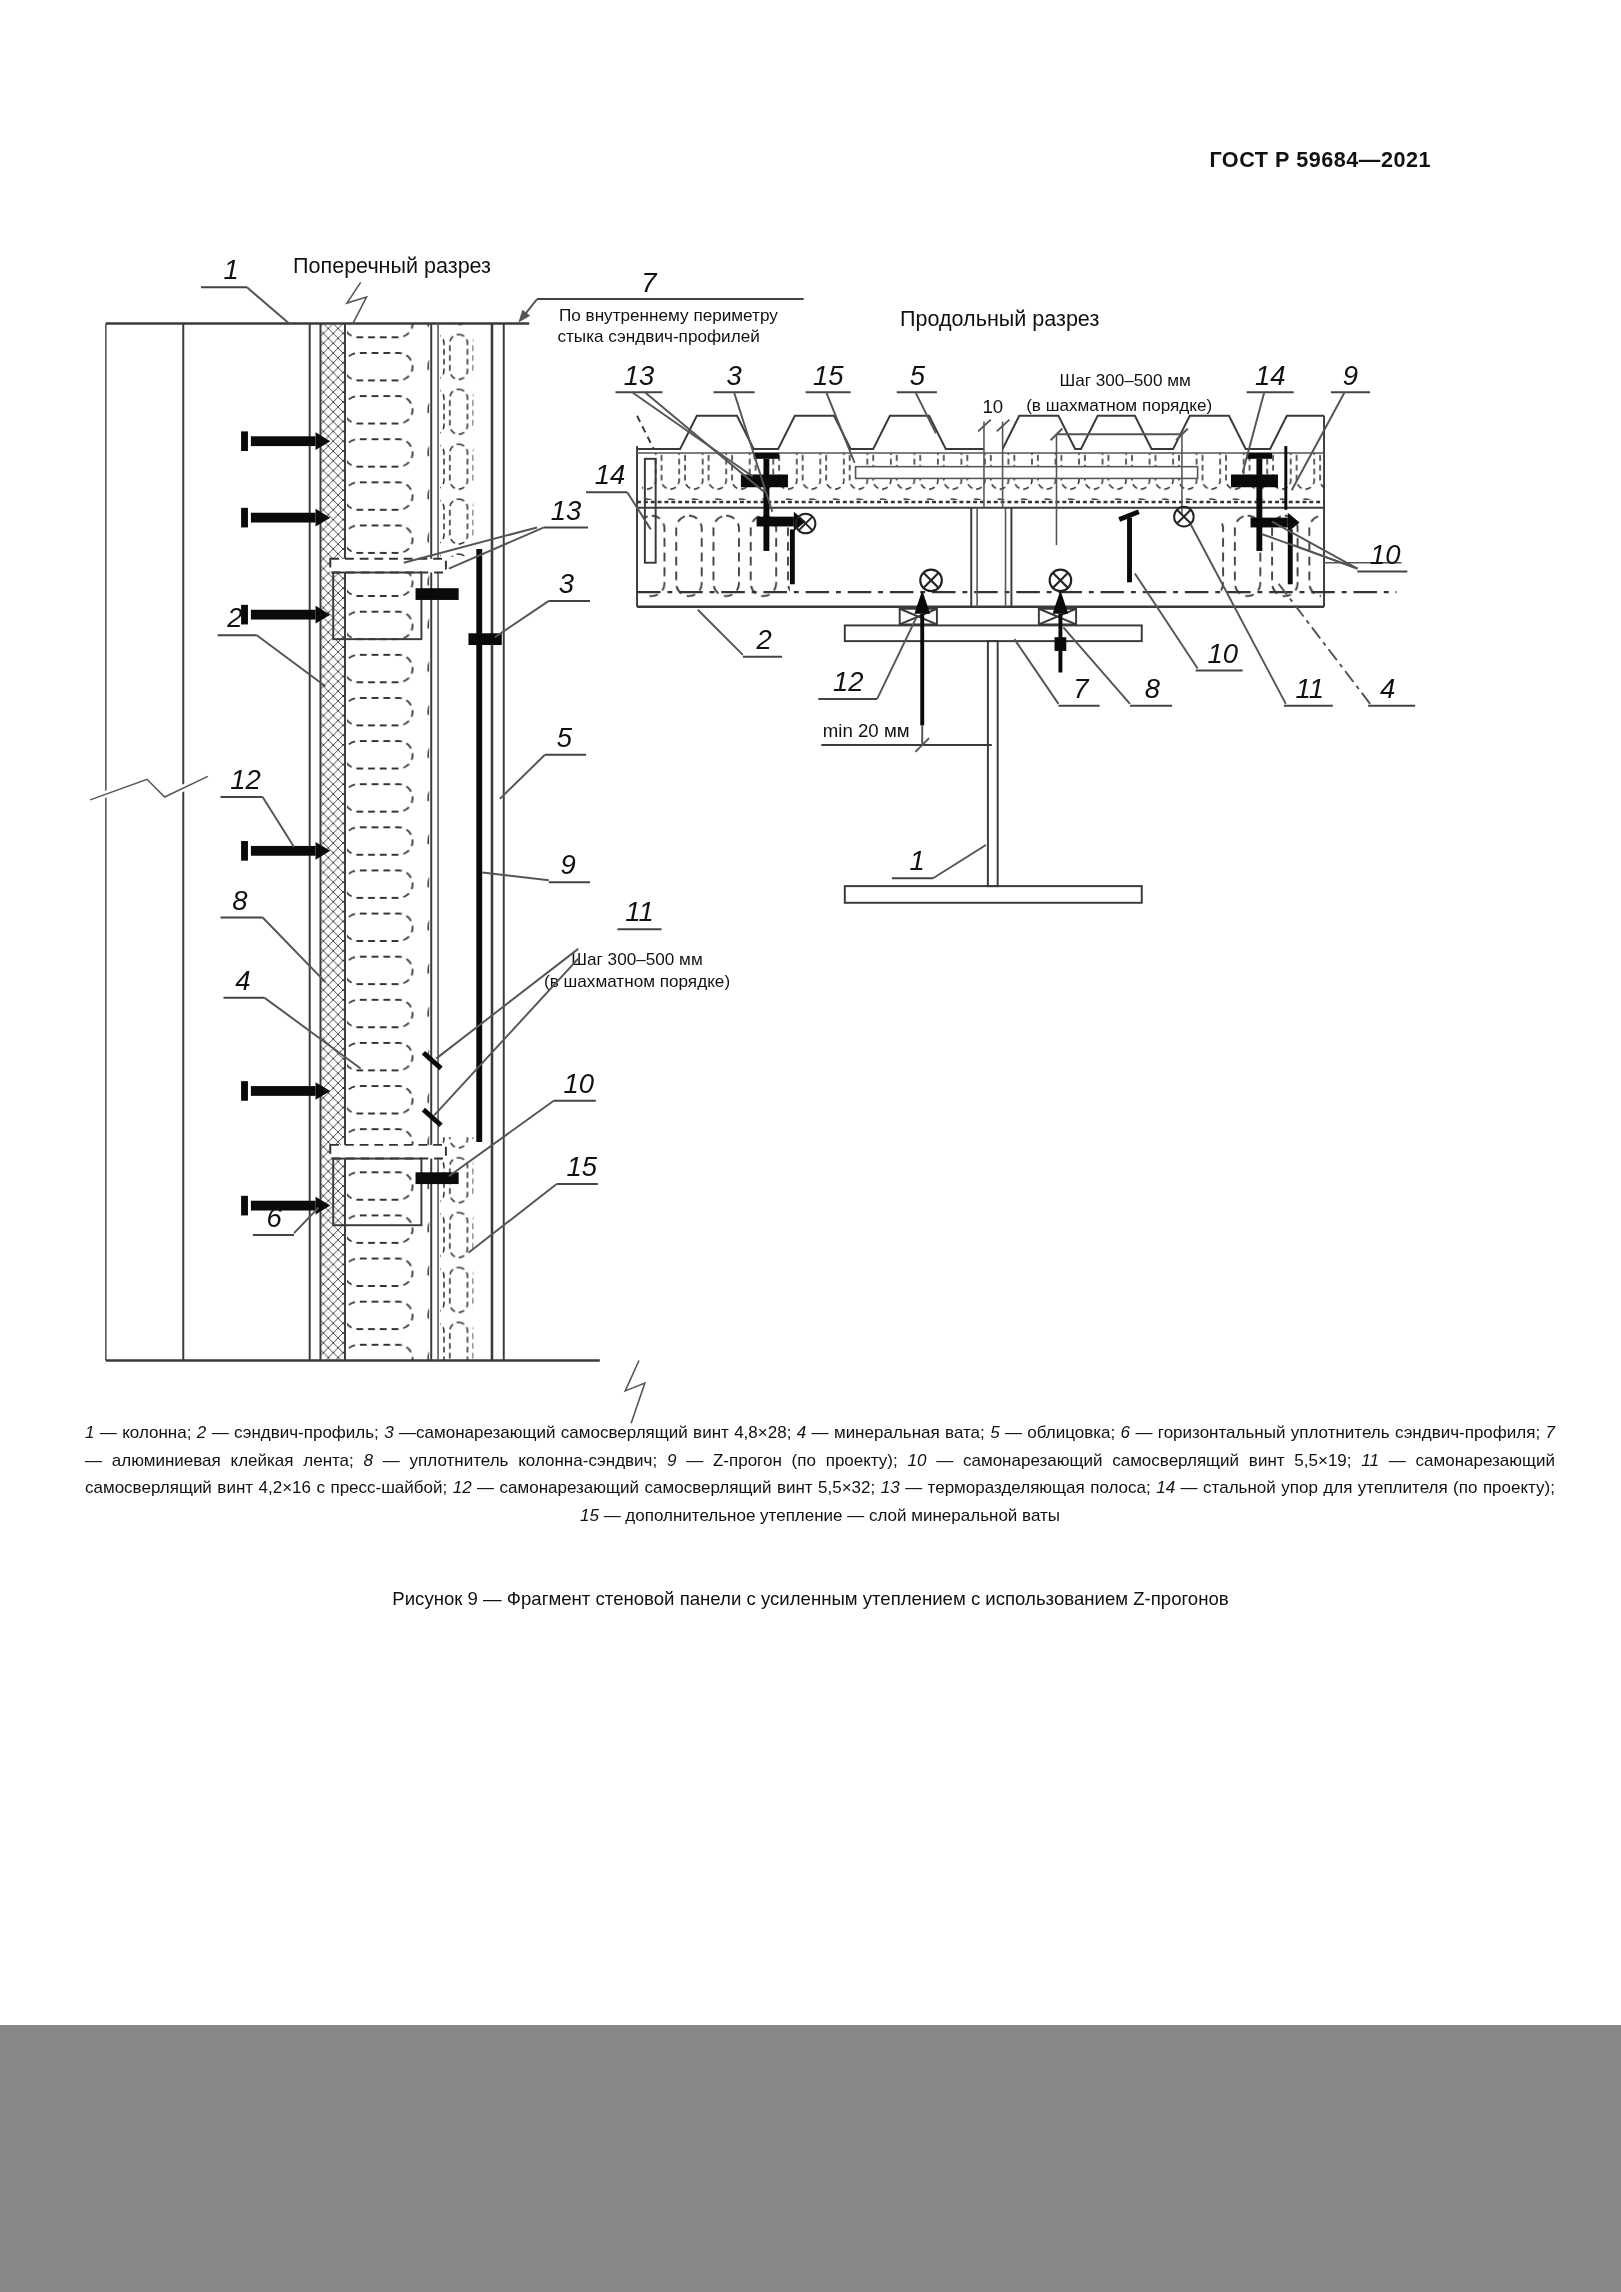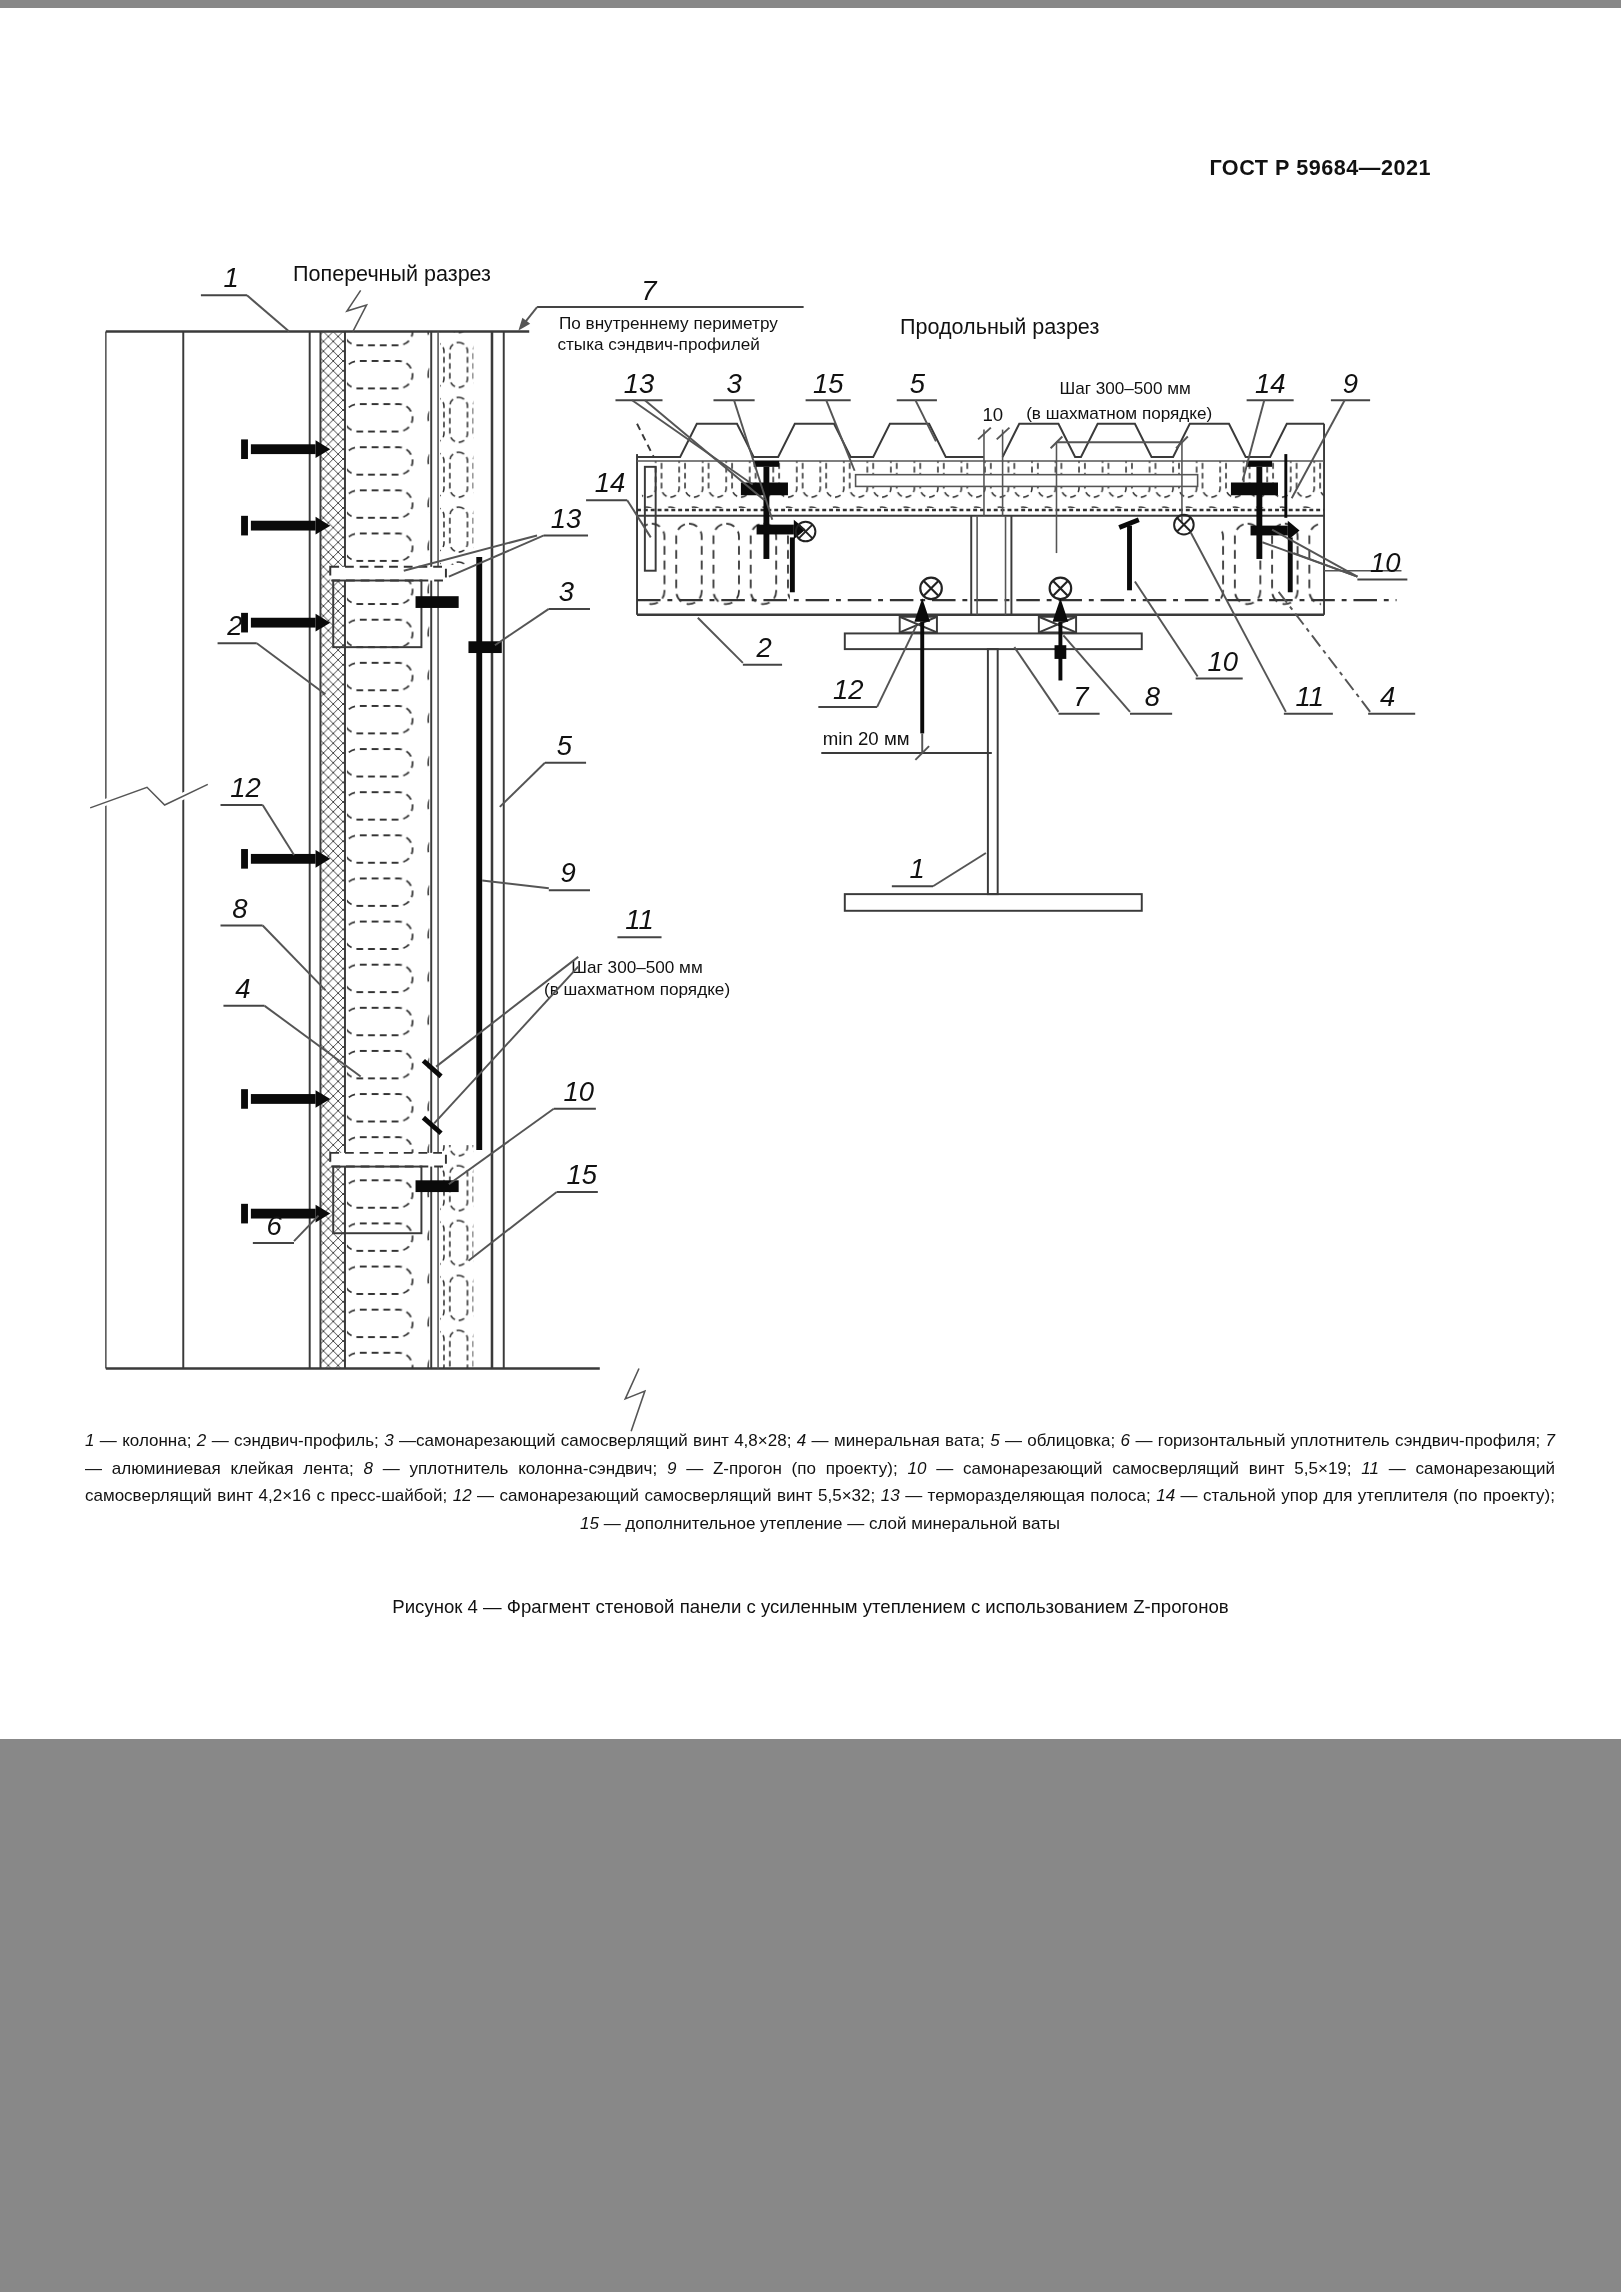--- a/index.html
+++ b/index.html
@@ -1,16 +1,16 @@
 <!DOCTYPE html>
 <html><head>
 <meta charset="utf-8">
 <style>
   html,body{margin:0;padding:0;background:#888;}
-  .page{position:relative;width:1621px;height:1731px;background:#ffffff;margin:8px auto;
+  .page{position:relative;width:1621px;height:2025px;background:#ffffff;margin:0 auto;
         font-family:"Liberation Sans", sans-serif;color:#111;overflow:hidden;}
   .hdr{position:absolute;top:147px;left:0;width:1431px;text-align:right;
        font-size:21.6px;font-weight:bold;letter-spacing:0.5px;}
   .drawing-svg{position:absolute;top:0;left:0;}
   .legend{position:absolute;top:1419px;left:85px;width:1470px;font-size:17px;line-height:1.62;
           text-align:justify;text-align-last:center;margin:0;}
   .legend i{font-style:italic;}
   .caption{position:absolute;top:1588px;left:0;width:100%;text-align:center;font-size:18.6px;margin:0;}
   .pagenum{position:absolute;top:2062px;left:1392px;font-size:18.6px;}
   
@@ -330,17 +330,17 @@
       <text class="lbl" x="1398" y="575">10</text>
       <line x1="1385" y1="583" x2="1436" y2="583" class="und"></line>
       <polyline points="1385,580 1288,545" class="ldr"></polyline>
       <polyline points="1385,580 1298,532" class="ldr"></polyline>
       <polyline points="1385,580 1320,556" class="ldr"></polyline>
     </g>
   </svg>
 
   <p class="legend"><span><i>1</i><span> — колонна; </span></span><span><i>2</i><span> — сэндвич-профиль; </span></span><span><i>3</i><span> —самонарезающий самосверлящий винт 4,8×28; </span></span><span><i>4</i><span> — минеральная вата; </span></span><span><i>5</i><span> — облицовка; </span></span><span><i>6</i><span> — горизонтальный уплотнитель сэндвич-профиля; </span></span><span><i>7</i><span> — алюминиевая клейкая лента; </span></span><span><i>8</i><span> — уплотнитель колонна-сэндвич; </span></span><span><i>9</i><span> — Z-прогон (по проекту); </span></span><span><i>10</i><span> — самонарезающий самосверлящий винт 5,5×19; </span></span><span><i>11</i><span> — самонарезающий самосверлящий винт 4,2×16 с пресс-шайбой; </span></span><span><i>12</i><span> — самонарезающий самосверлящий винт 5,5×32; </span></span><span><i>13</i><span> — терморазделяющая полоса; </span></span><span><i>14</i><span> — стальной упор для утеплителя (по проекту); </span></span><span><i>15</i><span> — дополнительное утепление — слой минеральной ваты</span></span></p>
 
-  <p class="caption">Рисунок 4 — Фрагмент стеновой панели с усиленным утеплением с использованием Z-прогонов</p>
+  <p class="caption">Рисунок 9 — Фрагмент стеновой панели с усиленным утеплением с использованием Z-прогонов</p>
 
   <div class="pagenum">7</div>
 </div>
 
 
 </body></html>

